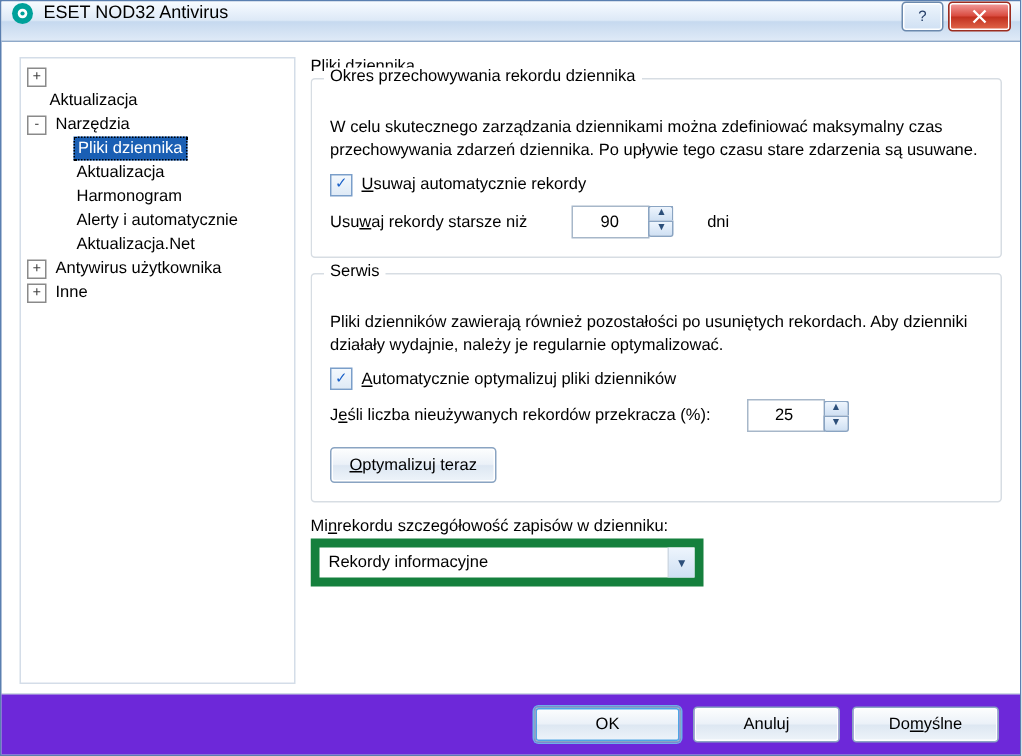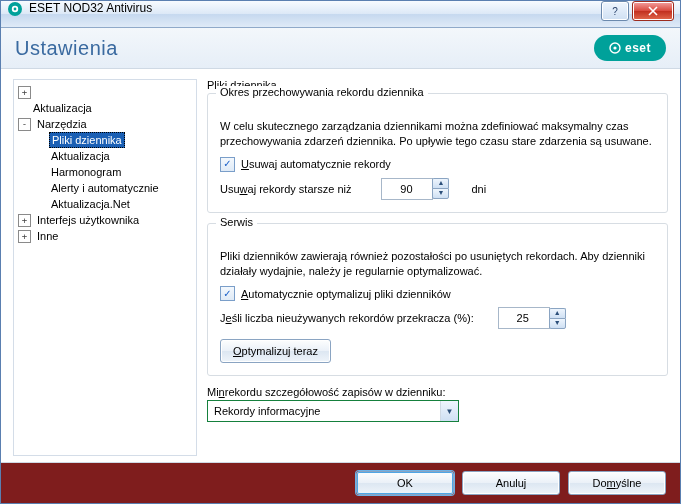--- a/index.html
+++ b/index.html
@@ -36,27 +36,27 @@
   .checkbox { width:13px; height:13px; border:1px solid #7a9ec9; background:linear-gradient(#f3f8fd,#dfeaf6); display:flex; align-items:center; justify-content:center; color:#1a60c8; font-size:10px; line-height:10px;}
   .underline-key { text-decoration:underline;}
   .spinner { display:flex; align-items:center; }
   .spinner input { width:44px; height:18px; border:1px solid #a7b7c9; text-align:center; padding-right:4px; font-family:inherit; font-size:11px;}
   .spin-btns { display:flex; flex-direction:column; margin-left:-1px;}
   .spin-btns div { width:15px; height:9px; border:1px solid #8aa4c2; background:linear-gradient(#eef5fd,#cfe0f3); font-size:7px; line-height:7px; text-align:center; color:#2c4f7a;}
   .spin-btns div:first-child{ border-bottom:none; border-radius:2px 2px 0 0;}
   .spin-btns div:last-child{ border-radius:0 0 2px 2px;}
   .btn { height:22px; padding:0 12px; border:1px solid #8aa4c2; border-radius:3px; background:linear-gradient(#fdfefe,#ebf1f8 48%,#dde7f2 52%,#eef4fa); box-shadow:inset 0 0 0 1px #fff; color:#000; display:inline-flex; align-items:center; justify-content:center; cursor:default;}
   .btn.focus { box-shadow:inset 0 0 0 1px #4ea6e6, 0 0 0 1px #6db1e6;}
-  .dropdown { width:250px; height:20px; border:1px solid #15803d; display:flex; align-items:center; background:#fff;}
+  .dropdown { width:250px; height:20px; border:6px solid #15803d; display:flex; align-items:center; background:#fff;}
   .dropdown .dd-text { flex:1; padding:0 6px; color:#000;}
   .dropdown .dd-arrow { width:17px; height:100%; border-left:1px solid #cfd9e4; background:linear-gradient(#eef5fd,#cfe0f3); display:flex; align-items:center; justify-content:center; color:#2c4f7a; font-size:8px;}
   .field-label { margin-bottom:2px; display:inline-block; color:#000;}
   .hr-label .ul { text-decoration:underline; }
   
-  .footer { height:40px; border-top:1px solid #cfd9e4; display:flex; align-items:center; justify-content:flex-end; gap:8px; padding:0 14px; background:#7f1d1d;}
+  .footer { height:40px; border-top:1px solid #cfd9e4; display:flex; align-items:center; justify-content:flex-end; gap:8px; padding:0 14px; background:#6d28d9;}
   .footer .btn { min-width:72px; justify-content:center;}
 </style>
 </head>
 <body>
 
 <div class="window">
 
   <div class="titlebar">
     <span class="app-icon">
       <svg viewBox="0 0 16 16" width="16" height="16">
@@ -69,30 +69,20 @@
     <div class="winbtns">
       <div class="winbtn">?</div>
       <div class="winbtn close">
         <svg viewBox="0 0 10 10" width="10" height="10">
             <path d="M1 1 L9 9 M9 1 L1 9" stroke="#fff" stroke-width="1.6"></path>
           </svg>
       </div>
     </div>
   </div>
 
-  <div class="banner">
-    <h1>Ustawienia</h1>
-    <div class="eset-logo">
-      <svg viewBox="0 0 12 12" width="12" height="12" style="margin-right:4px">
-          <circle cx="6" cy="6" r="5" fill="none" stroke="#fff" stroke-width="1.4"></circle>
-          <circle cx="6" cy="6" r="1.6" fill="#fff"></circle>
-        </svg>
-      <span>eset</span>
-    </div>
-  </div>
 
   <div class="body">
 
     <div class="tree" id="tree">
         <div class="tree-item lvl0">
           <span class="expander">+</span>
         </div>
         <div class="tree-item lvl0">
           <span class="no-exp"></span>
           <span class="lbl">Aktualizacja</span>
@@ -116,21 +106,21 @@
         <div class="tree-item lvl1">
           <span class="no-exp"></span>
           <span class="lbl">Alerty i automatycznie</span>
         </div>
         <div class="tree-item lvl1">
           <span class="no-exp"></span>
           <span class="lbl">Aktualizacja.Net</span>
         </div>
         <div class="tree-item lvl0">
           <span class="expander">+</span>
-          <span class="lbl">Interfejs użytkownika</span>
+          <span class="lbl">Antywirus użytkownika</span>
         </div>
         <div class="tree-item lvl0">
           <span class="expander">+</span>
           <span class="lbl">Inne</span>
         </div>
       </div>
 
     <div class="main">
       <div class="section-title">Pliki dziennika</div>
 

